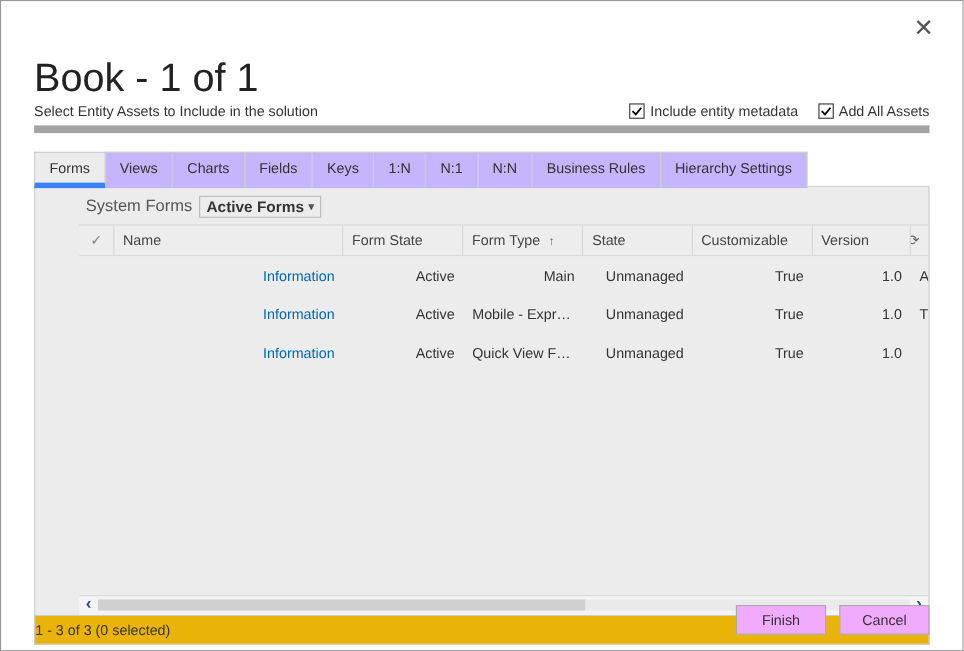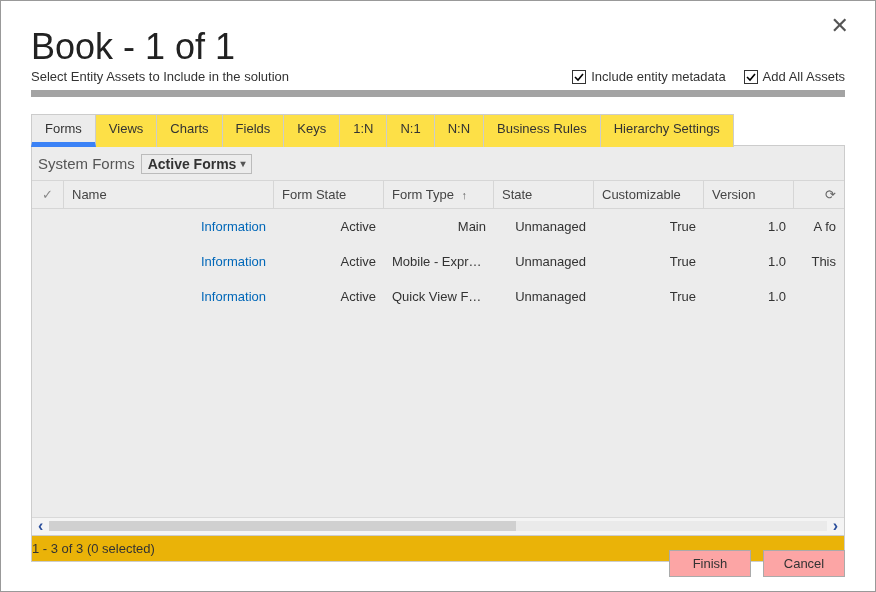--- a/index.html
+++ b/index.html
@@ -17,20 +17,21 @@
   .close-btn {
     position: absolute;
     top: 14px; right: 26px;
     font-size: 22px;
     color: #555;
     cursor: pointer;
     line-height: 1;
   }
   .header {
     padding: 26px 30px 6px 30px;
+    margin-top: 24px;
   }
   .title {
     font-size: 36px;
     font-weight: 300;
     color: #222;
     line-height: 1.1;
   }
   .subtitle-row {
     display: flex;
     justify-content: space-between;
@@ -59,40 +60,41 @@
   .tabs {
     display:flex;
     margin: 10px 30px 0 30px;
     font-size: 13px;
     color:#333;
   }
   .tab {
     padding: 6px 13px;
     border: 1px solid #ccc;
     border-bottom: none;
-    background: #fde047;
+    background: #c4b5fd;
     cursor:pointer;
     position:relative;
     top:1px;
   }
   .tab + .tab { border-left: none; }
   .tab.active {
     background: #ececec;
     border-bottom: 5px solid #3b82f6;
   }
   .tabstrip-spacer { flex:1; border-bottom:1px solid #ccc; }
   .panel {
     margin: 0 30px;
     border: 1px solid #ccc;
     border-top:none;
     background: #ececec;
     height: 390px;
     display:flex;
     flex-direction:column;
     overflow:hidden;
+    padding-left:40px;
   }
 
   .view-row {
     padding: 8px 6px 6px 6px;
     font-size: 15px;
     color:#444;
     display:flex;
     align-items:center;
     gap:6px;
   }
@@ -197,21 +199,21 @@
     position:absolute;
     bottom: 14px;
     right: 30px;
     display:flex;
     gap: 12px;
   }
   .btn {
     min-width: 82px;
     padding: 5px 16px;
     border: 1px solid #aaa;
-    background:#fca5a5;
+    background:#f0abfc;
     font-size: 13px;
     color:#333;
     text-align:center;
     cursor:pointer;
   }
 </style>
 </head>
 <body>
 
 <div class="close-btn">✕</div>

